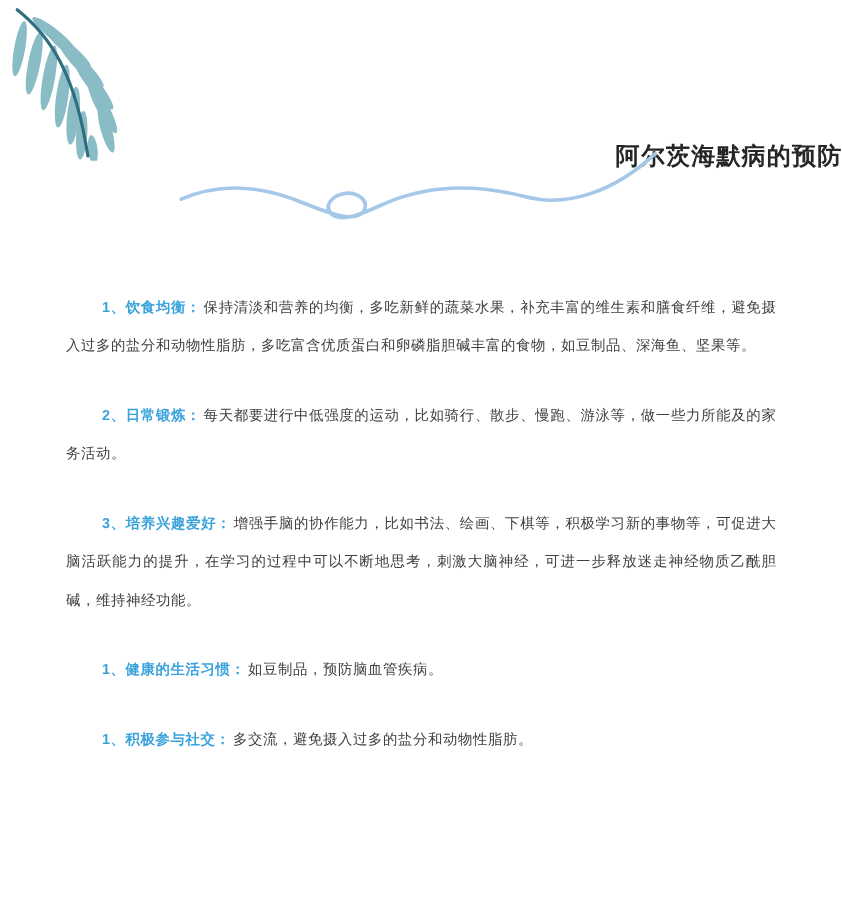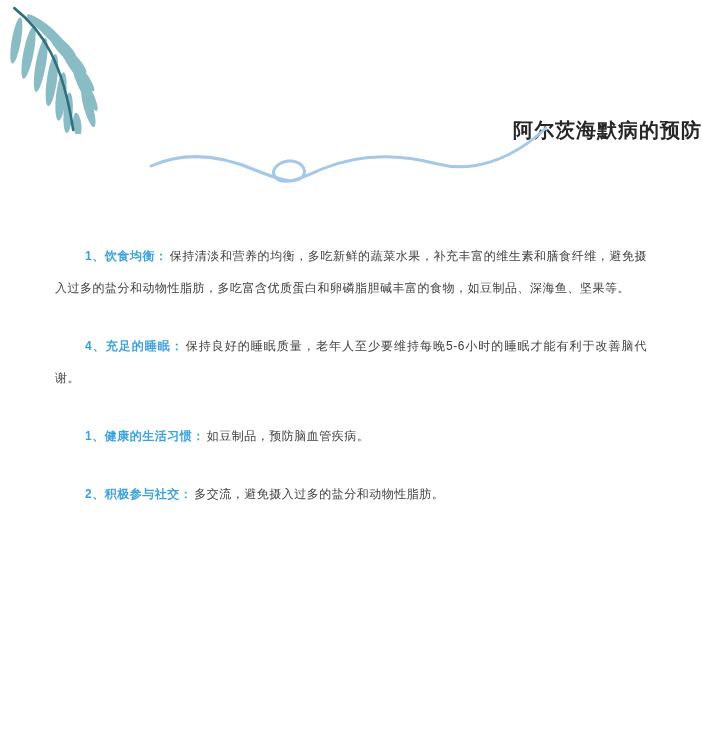--- a/index.html
+++ b/index.html
@@ -101,18 +101,19 @@
              C 275 178, 296 186, 303 176
              C 308 168, 299 160, 288 161
              C 276 163, 269 172, 277 179
              C 287 186, 306 176, 322 169
              C 360 153, 400 154, 438 164
              C 472 173, 512 160, 546 128" fill="none" stroke="#a5c8e9" stroke-width="3" stroke-linecap="round"></path>
   </svg>
 
   <div class="content">
     <p><span class="sec-label">1、饮食均衡：</span><span>保持清淡和营养的均衡，多吃新鲜的蔬菜水果，补充丰富的维生素和膳食纤维，避免摄入过多的盐分和动物性脂肪，多吃富含优质蛋白和卵磷脂胆碱丰富的食物，如豆制品、深海鱼、坚果等。</span></p>
-    <p><span class="sec-label">4、充足的睡眠：</span><span>保持良好的睡眠质量，老年人至少要维持每晚5-6小时的睡眠才能有利于改善脑代谢。</span></p>
+    <p><span class="sec-label">2、日常锻炼：</span><span>每天都要进行中低强度的运动，比如骑行、散步、慢跑、游泳等，做一些力所能及的家务活动。</span></p>
+    <p><span class="sec-label">3、培养兴趣爱好：</span><span>增强手脑的协作能力，比如书法、绘画、下棋等，积极学习新的事物等，可促进大脑活跃能力的提升，在学习的过程中可以不断地思考，刺激大脑神经，可进一步释放迷走神经物质乙酰胆碱，维持神经功能。</span></p>
     <p><span class="sec-label">1、健康的生活习惯：</span><span>如豆制品，预防脑血管疾病。</span></p>
-    <p><span class="sec-label">2、积极参与社交：</span><span>多交流，避免摄入过多的盐分和动物性脂肪。</span></p>
+    <p><span class="sec-label">1、积极参与社交：</span><span>多交流，避免摄入过多的盐分和动物性脂肪。</span></p>
   </div>
 
 </div>
 
 </body></html>

